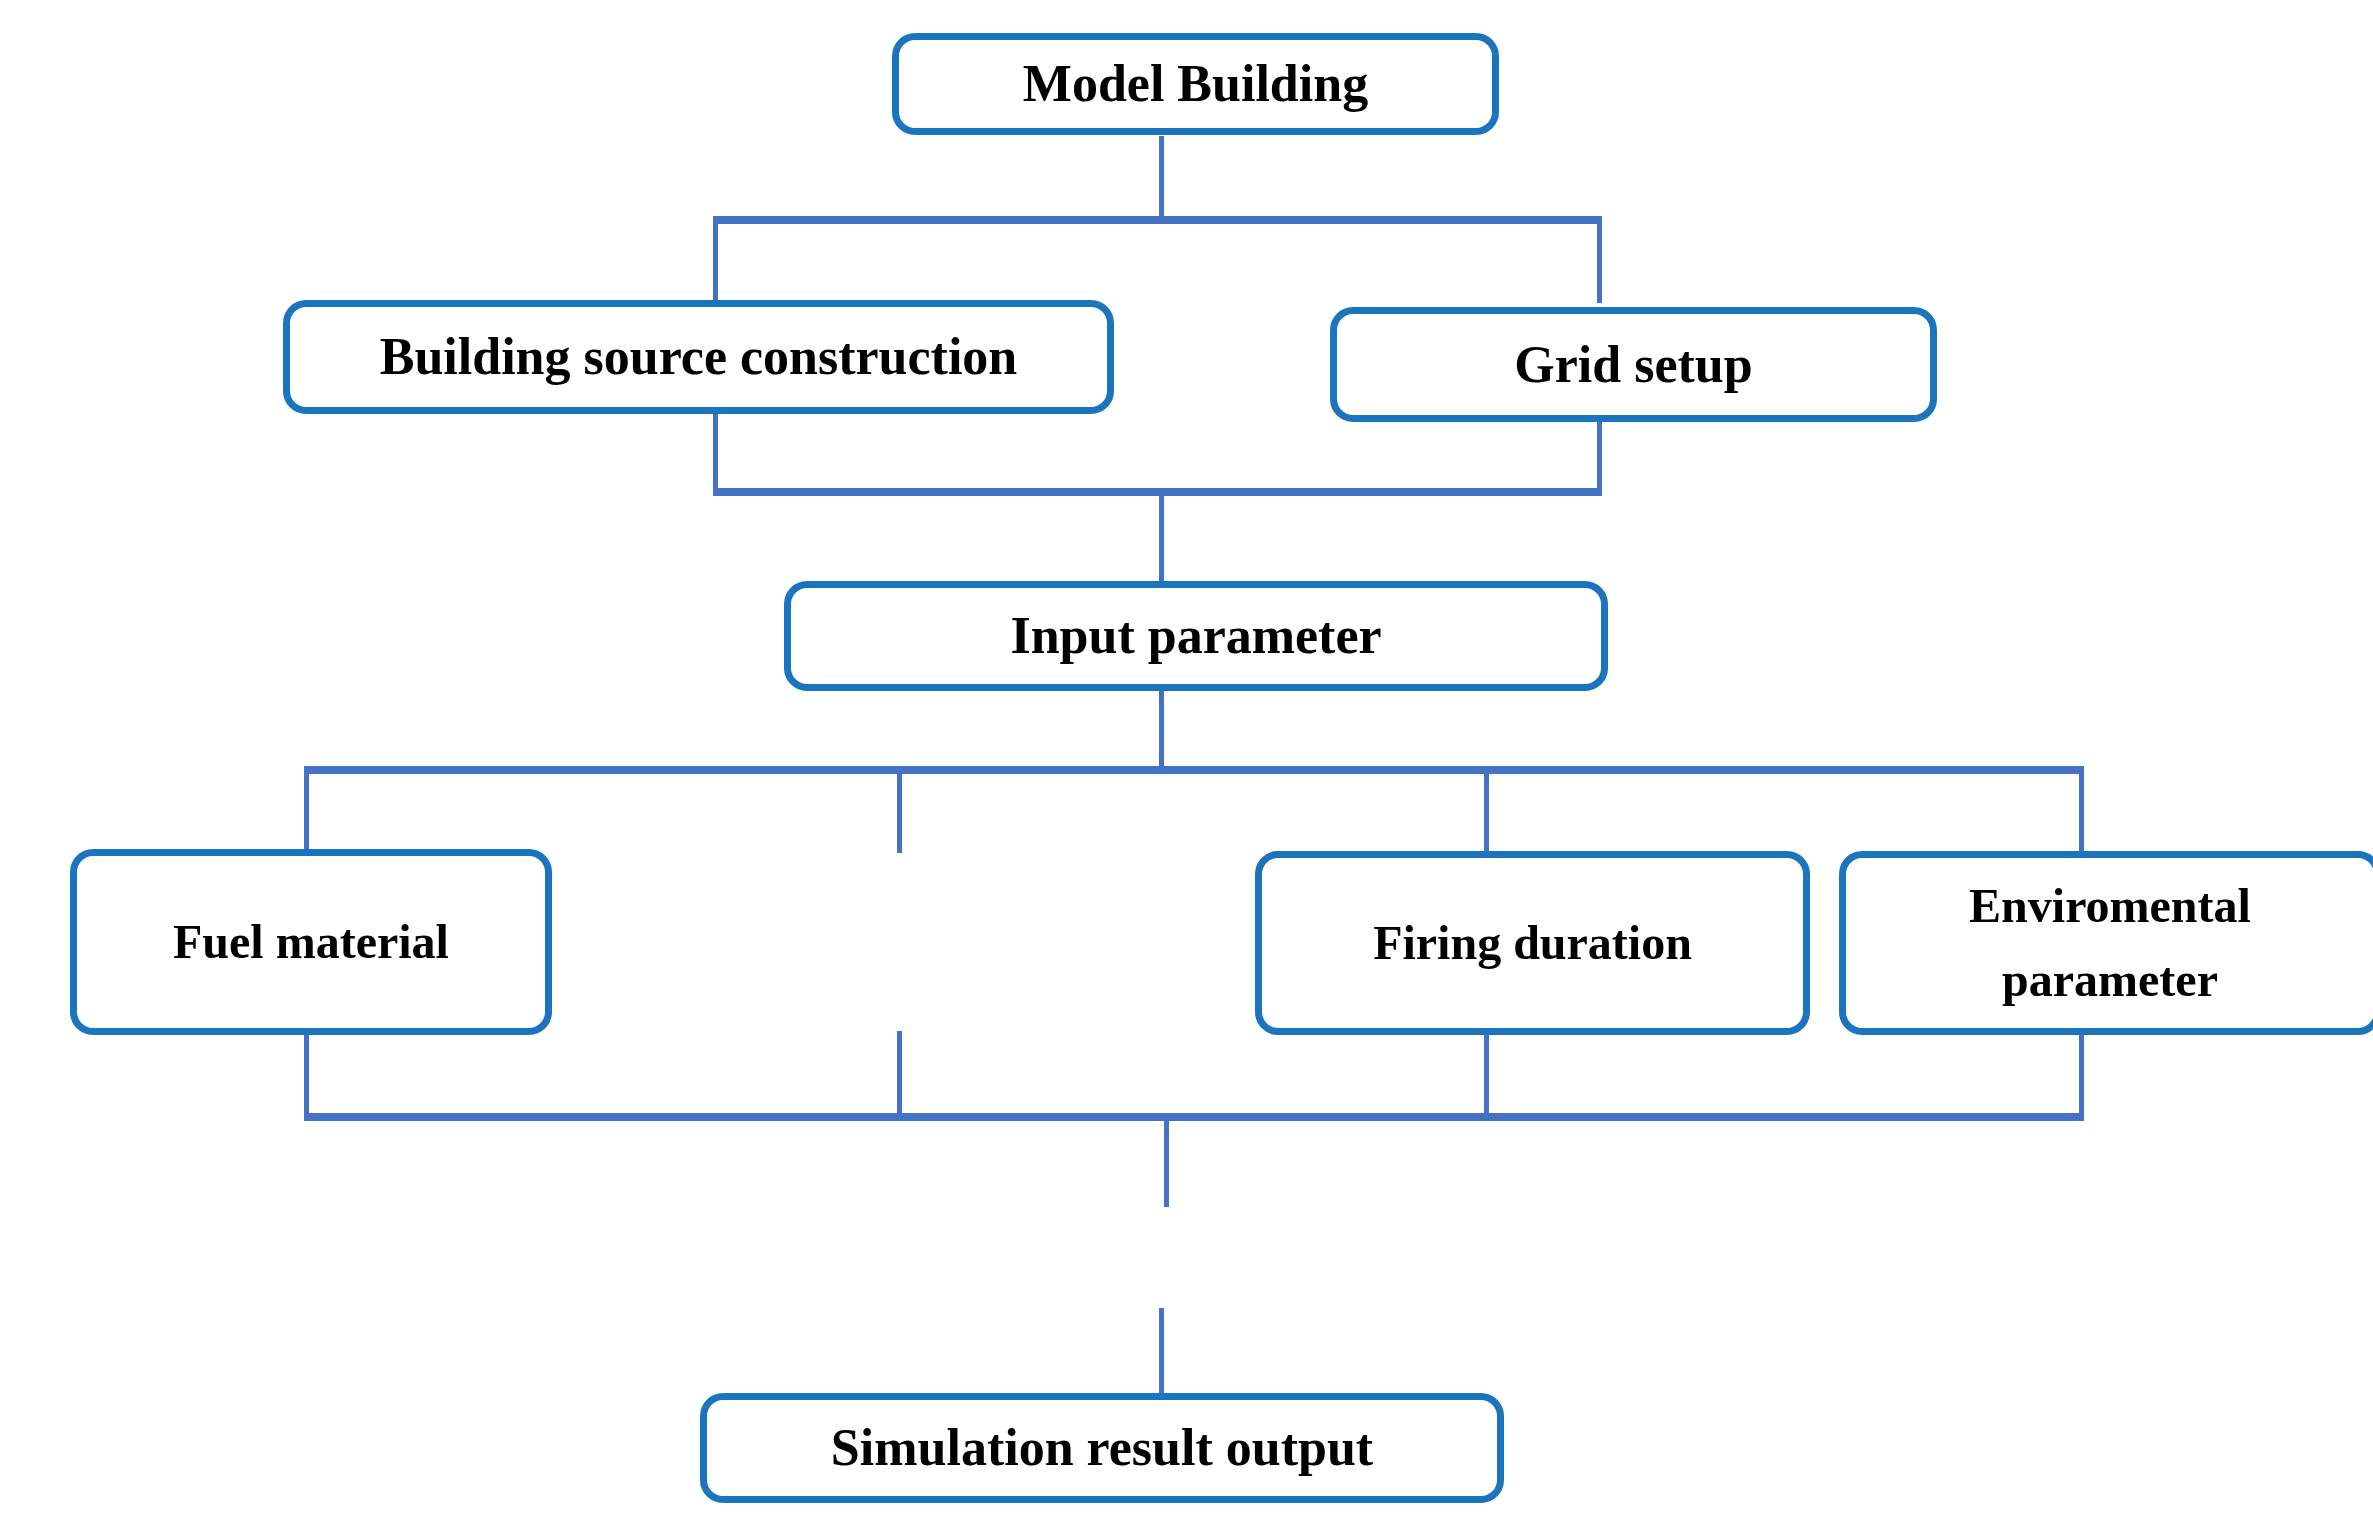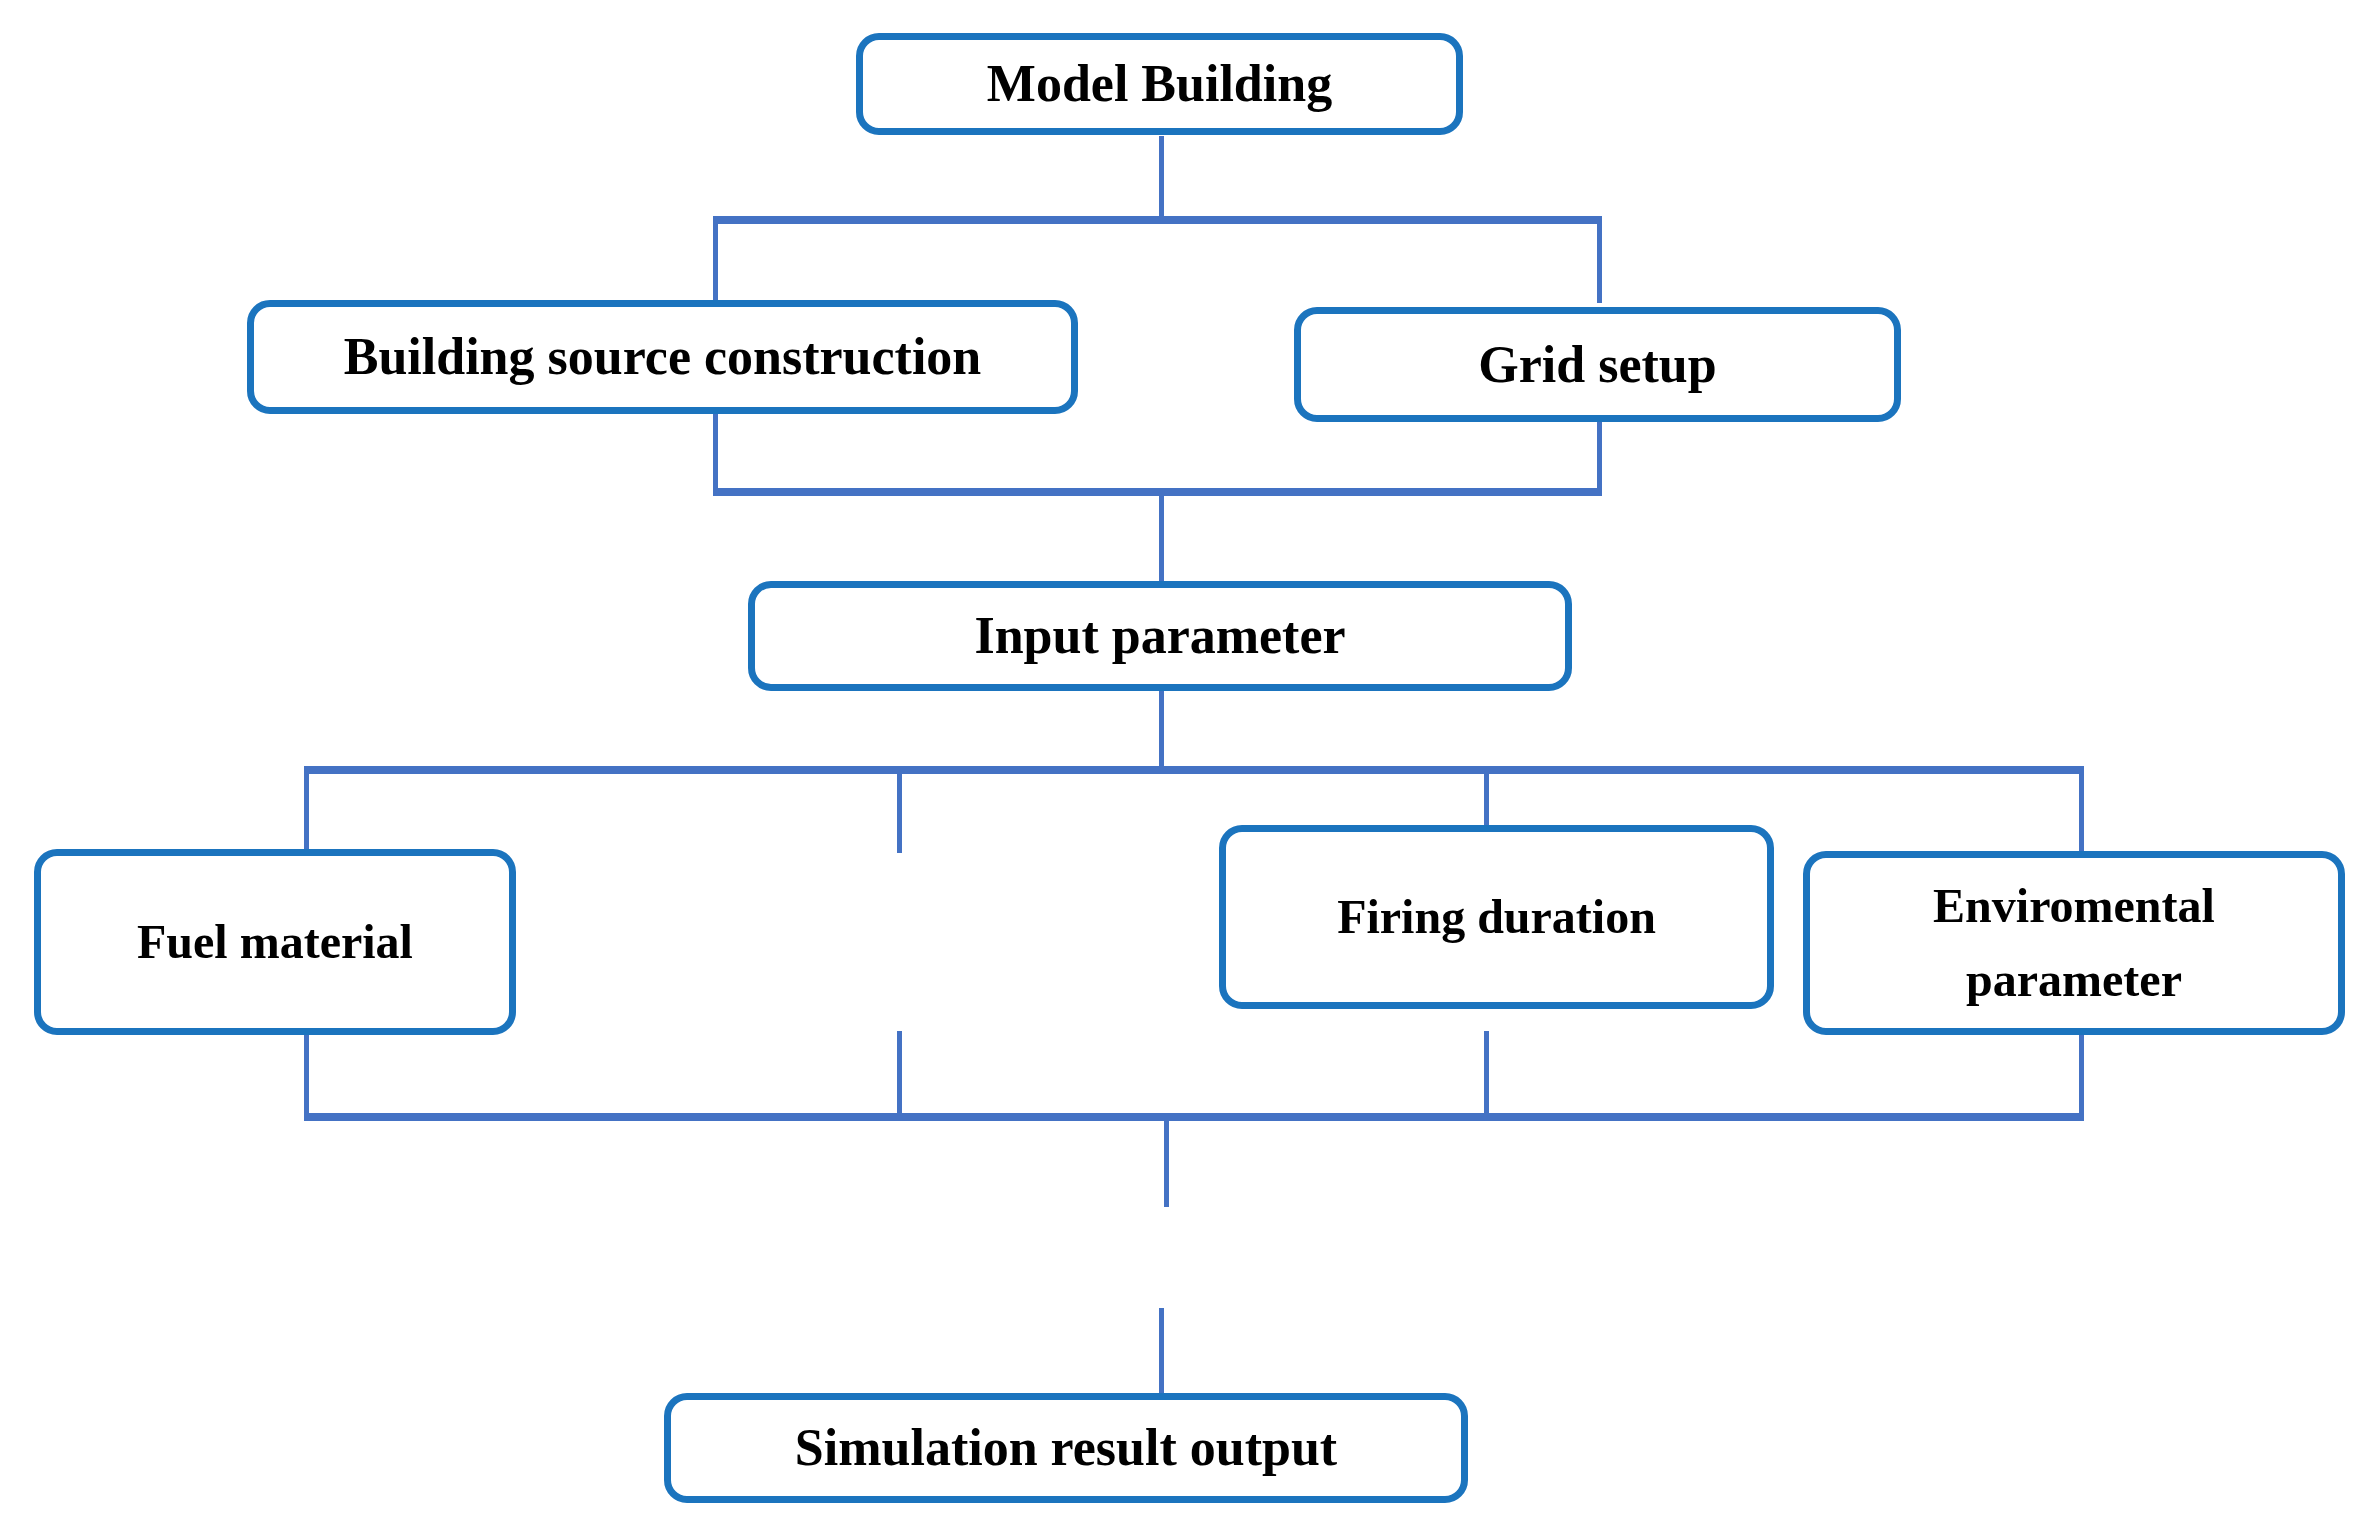--- a/index.html
+++ b/index.html
@@ -30,20 +30,21 @@
     display: flex;
     align-items: center;
     justify-content: center;
     text-align: center;
     font-weight: bold;
     color: var(--text);
     font-size: 52px;
     line-height: 1.3;
     padding: 0 3px;
     white-space: pre-line;
+    margin-left: 36px;
   }
   .node.small {
     font-size: 48px;
     line-height: 1.55;
   }
   .v-line {
     position: absolute;
     width: 4.8px;
     background: var(--connector);
   }
@@ -88,21 +89,21 @@
 
   <div class="node" style="left:247px;top:300px;width:831px;height:114px">Building source construction</div>
 
   <div class="node" style="left:1294px;top:307px;width:607px;height:115px">Grid setup</div>
 
   <div class="node" style="left:748px;top:581px;width:824px;height:110px">Input parameter</div>
 
   <div class="node small" style="left:34px;top:849px;width:482px;height:186px">Fuel material</div>
 
 
-  <div class="node small" style="left:1219px;top:825px;width:555px;height:184px">Firing duration</div>
+  <div class="node small" style="left:1219px;top:851px;width:555px;height:184px">Firing duration</div>
 
   <div class="node small" style="left:1803px;top:851px;width:542px;height:184px">Enviromental
 parameter</div>
 
 
   <div class="node" style="left:664px;top:1393px;width:804px;height:110px">Simulation result output</div>
 
 </div>
 
 

